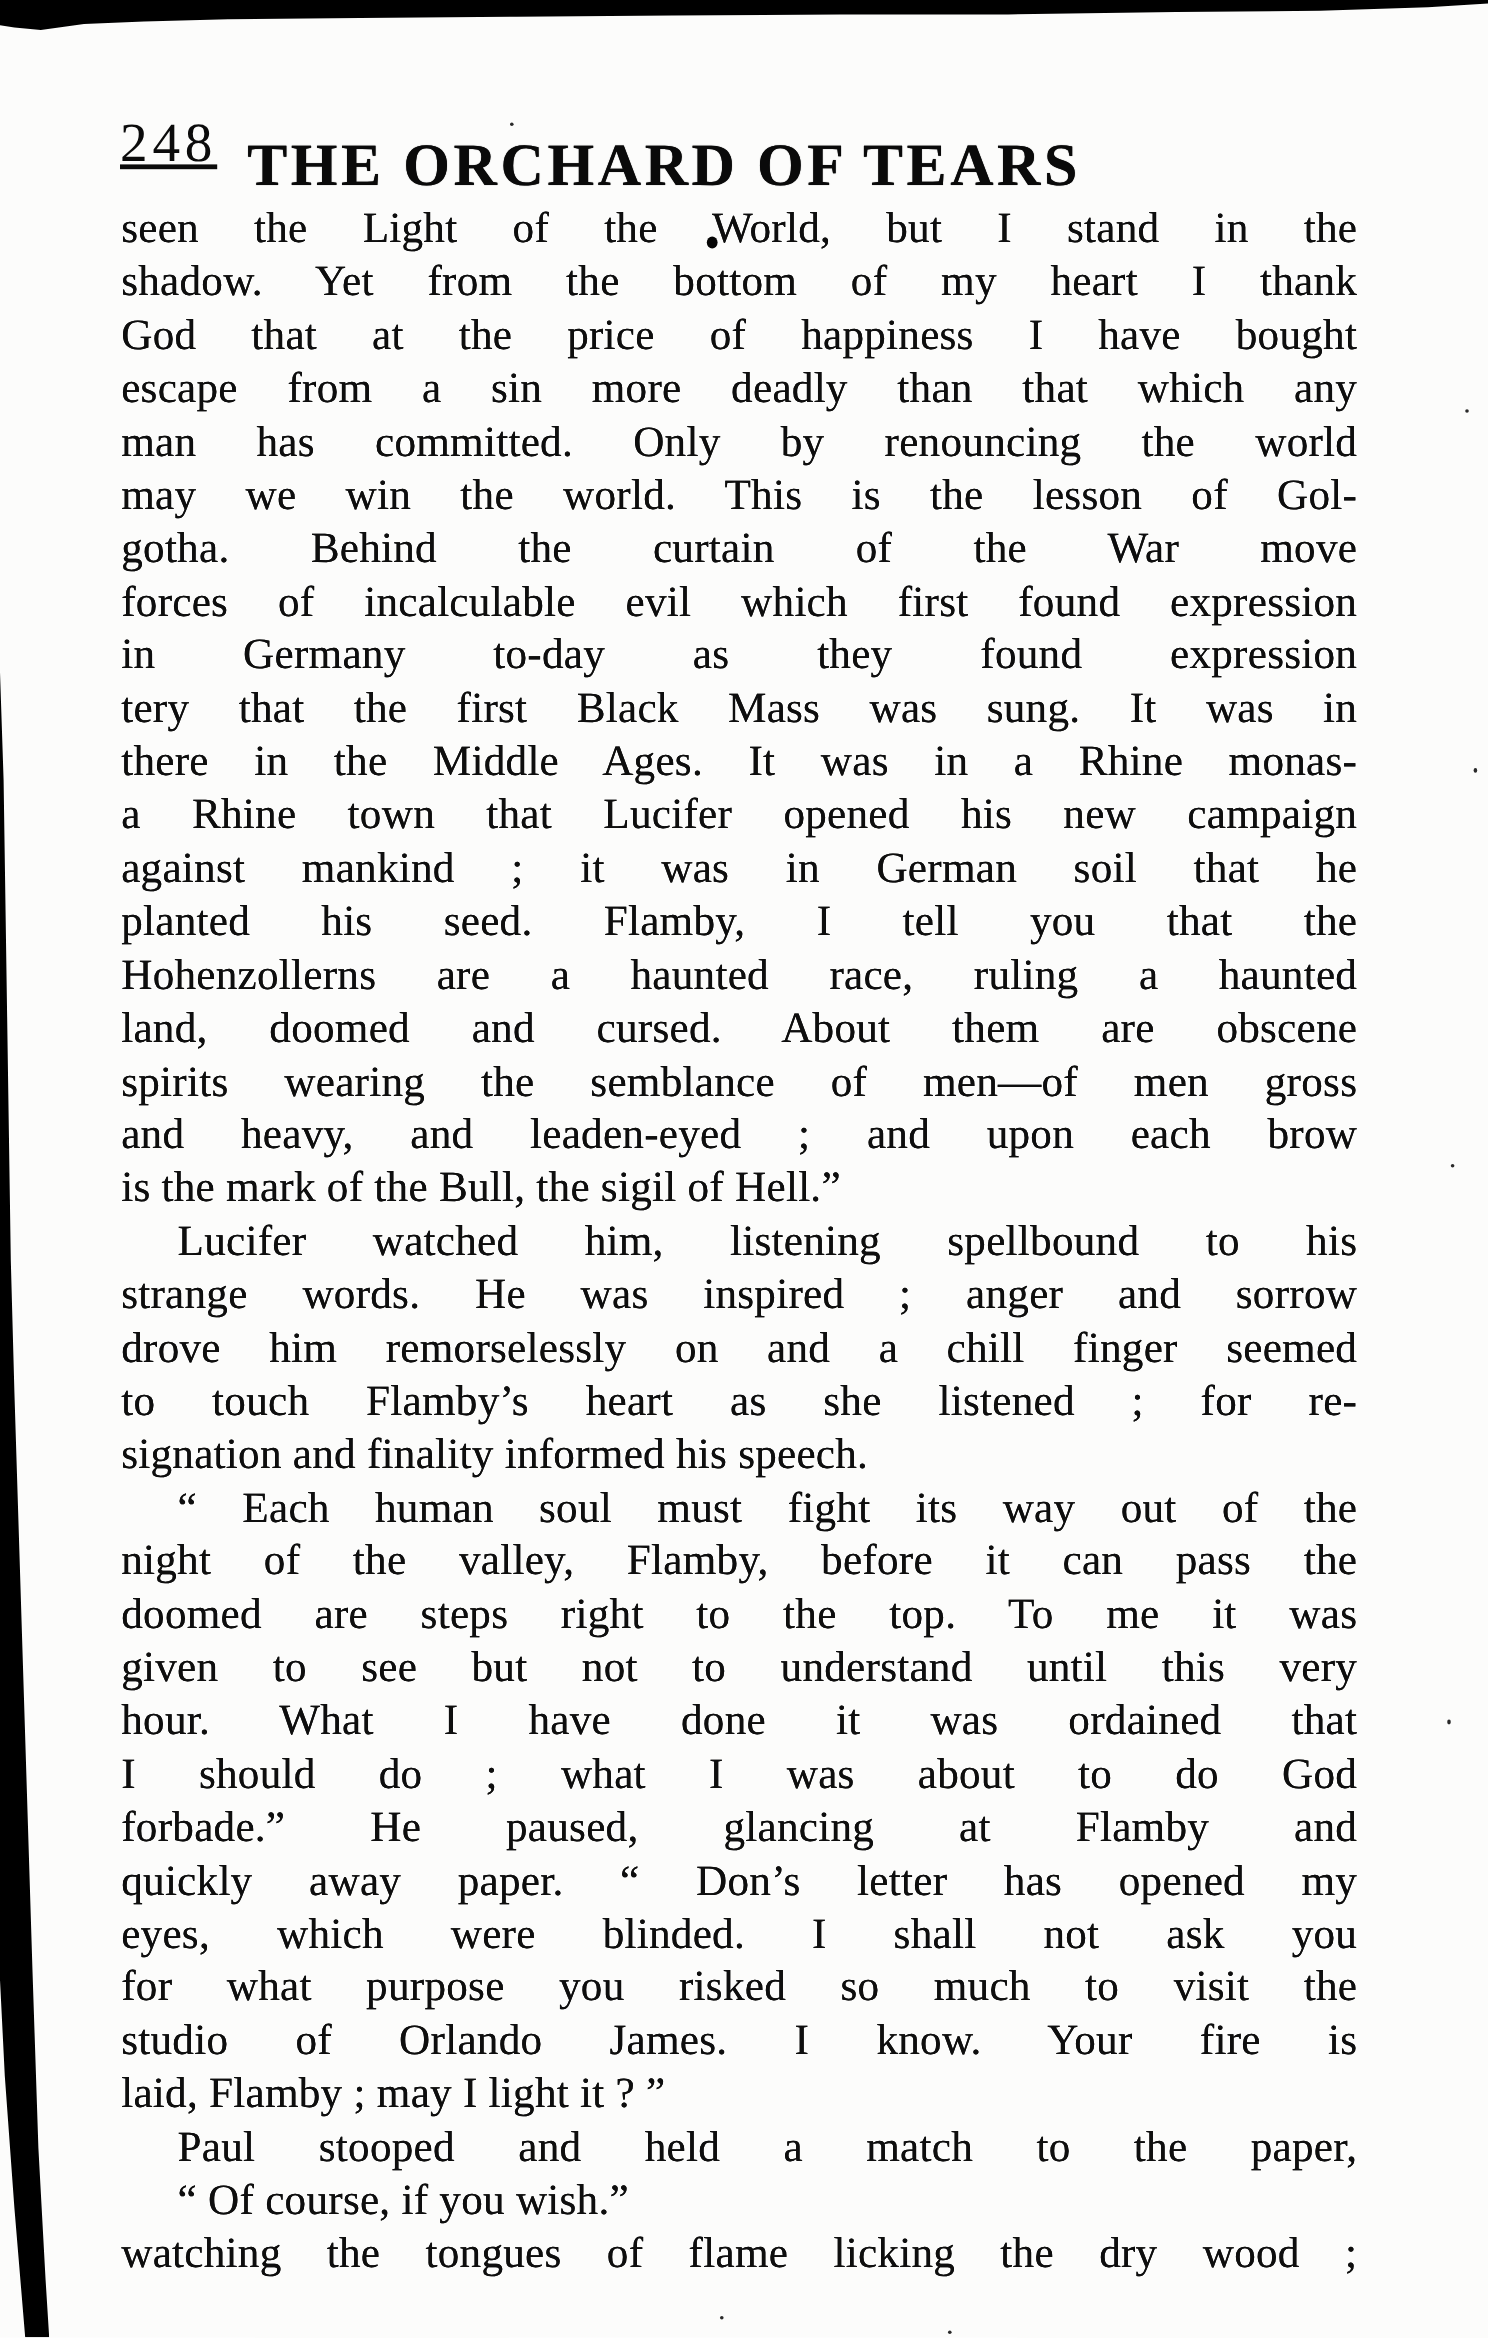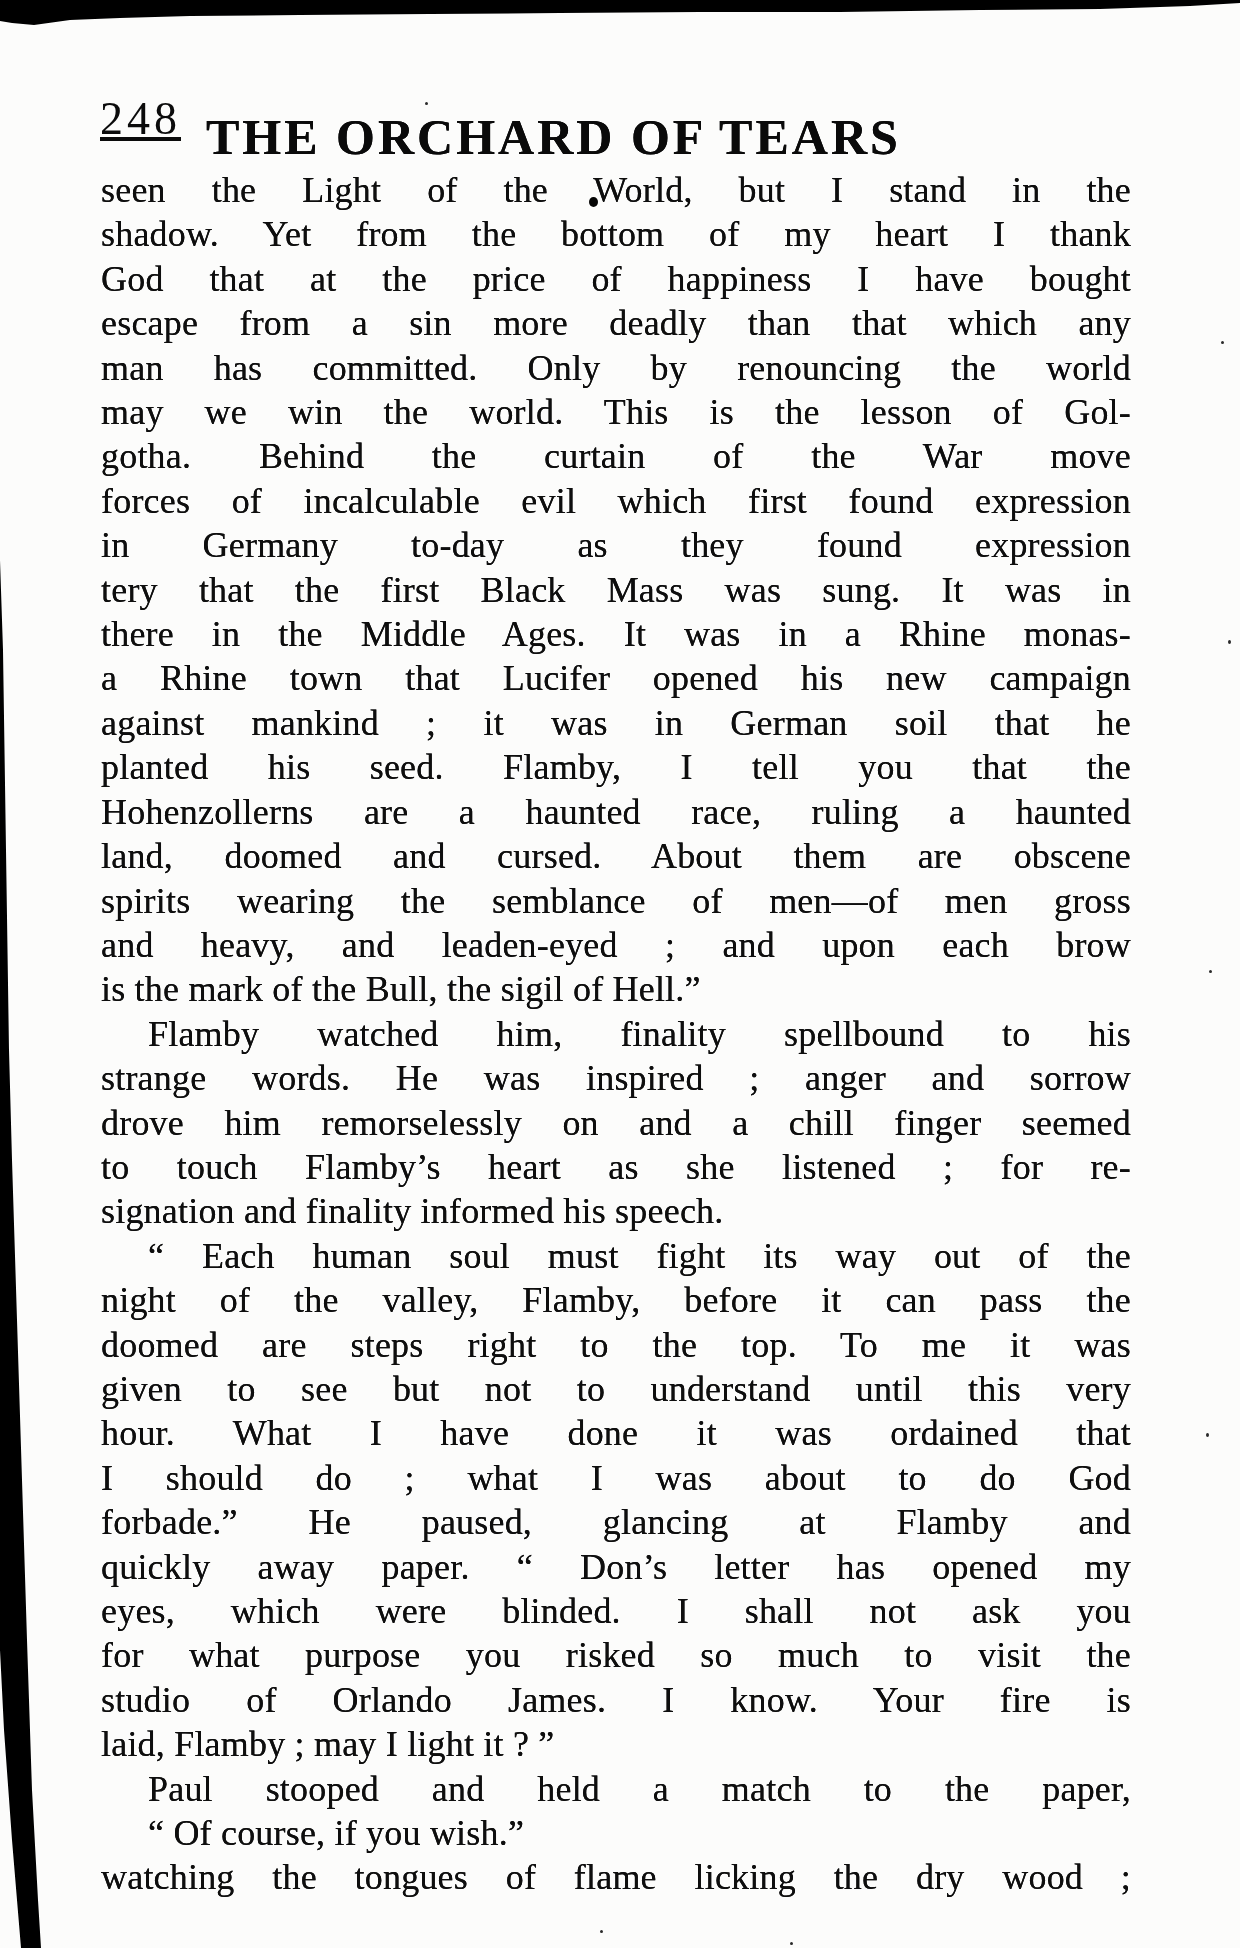--- a/index.html
+++ b/index.html
@@ -100,21 +100,21 @@
       <div class="line">tery that the first Black Mass was sung.  It was in</div>
       <div class="line">there in the Middle Ages.  It was in a Rhine monas-</div>
       <div class="line">a Rhine town that Lucifer opened his new campaign</div>
       <div class="line">against mankind ; it was in German soil that he</div>
       <div class="line">planted his seed.  Flamby, I tell you that the</div>
       <div class="line">Hohenzollerns are a haunted race, ruling a haunted</div>
       <div class="line">land, doomed and cursed.  About them are obscene</div>
       <div class="line">spirits wearing the semblance of men—of men gross</div>
       <div class="line">and heavy, and leaden-eyed ; and upon each brow</div>
       <div class="line para-end">is the mark of the Bull, the sigil of Hell.”</div>
-      <div class="line indent">Flamby watched him, finality spellbound to his</div>
+      <div class="line indent">Lucifer watched him, listening spellbound to his</div>
       <div class="line">strange words.  He was inspired ; anger and sorrow</div>
       <div class="line">drove him remorselessly on and a chill finger seemed</div>
       <div class="line">to touch Flamby’s heart as she listened ; for re-</div>
       <div class="line para-end">signation and finality informed his speech.</div>
       <div class="line indent">“ Each human soul must fight its way out of the</div>
       <div class="line">night of the valley, Flamby, before it can pass the</div>
       <div class="line">doomed are steps right to the top.  To me it was</div>
       <div class="line">given to see but not to understand until this very</div>
       <div class="line">hour.  What I have done it was ordained that</div>
       <div class="line">I should do ;  what I was about to do God</div>

